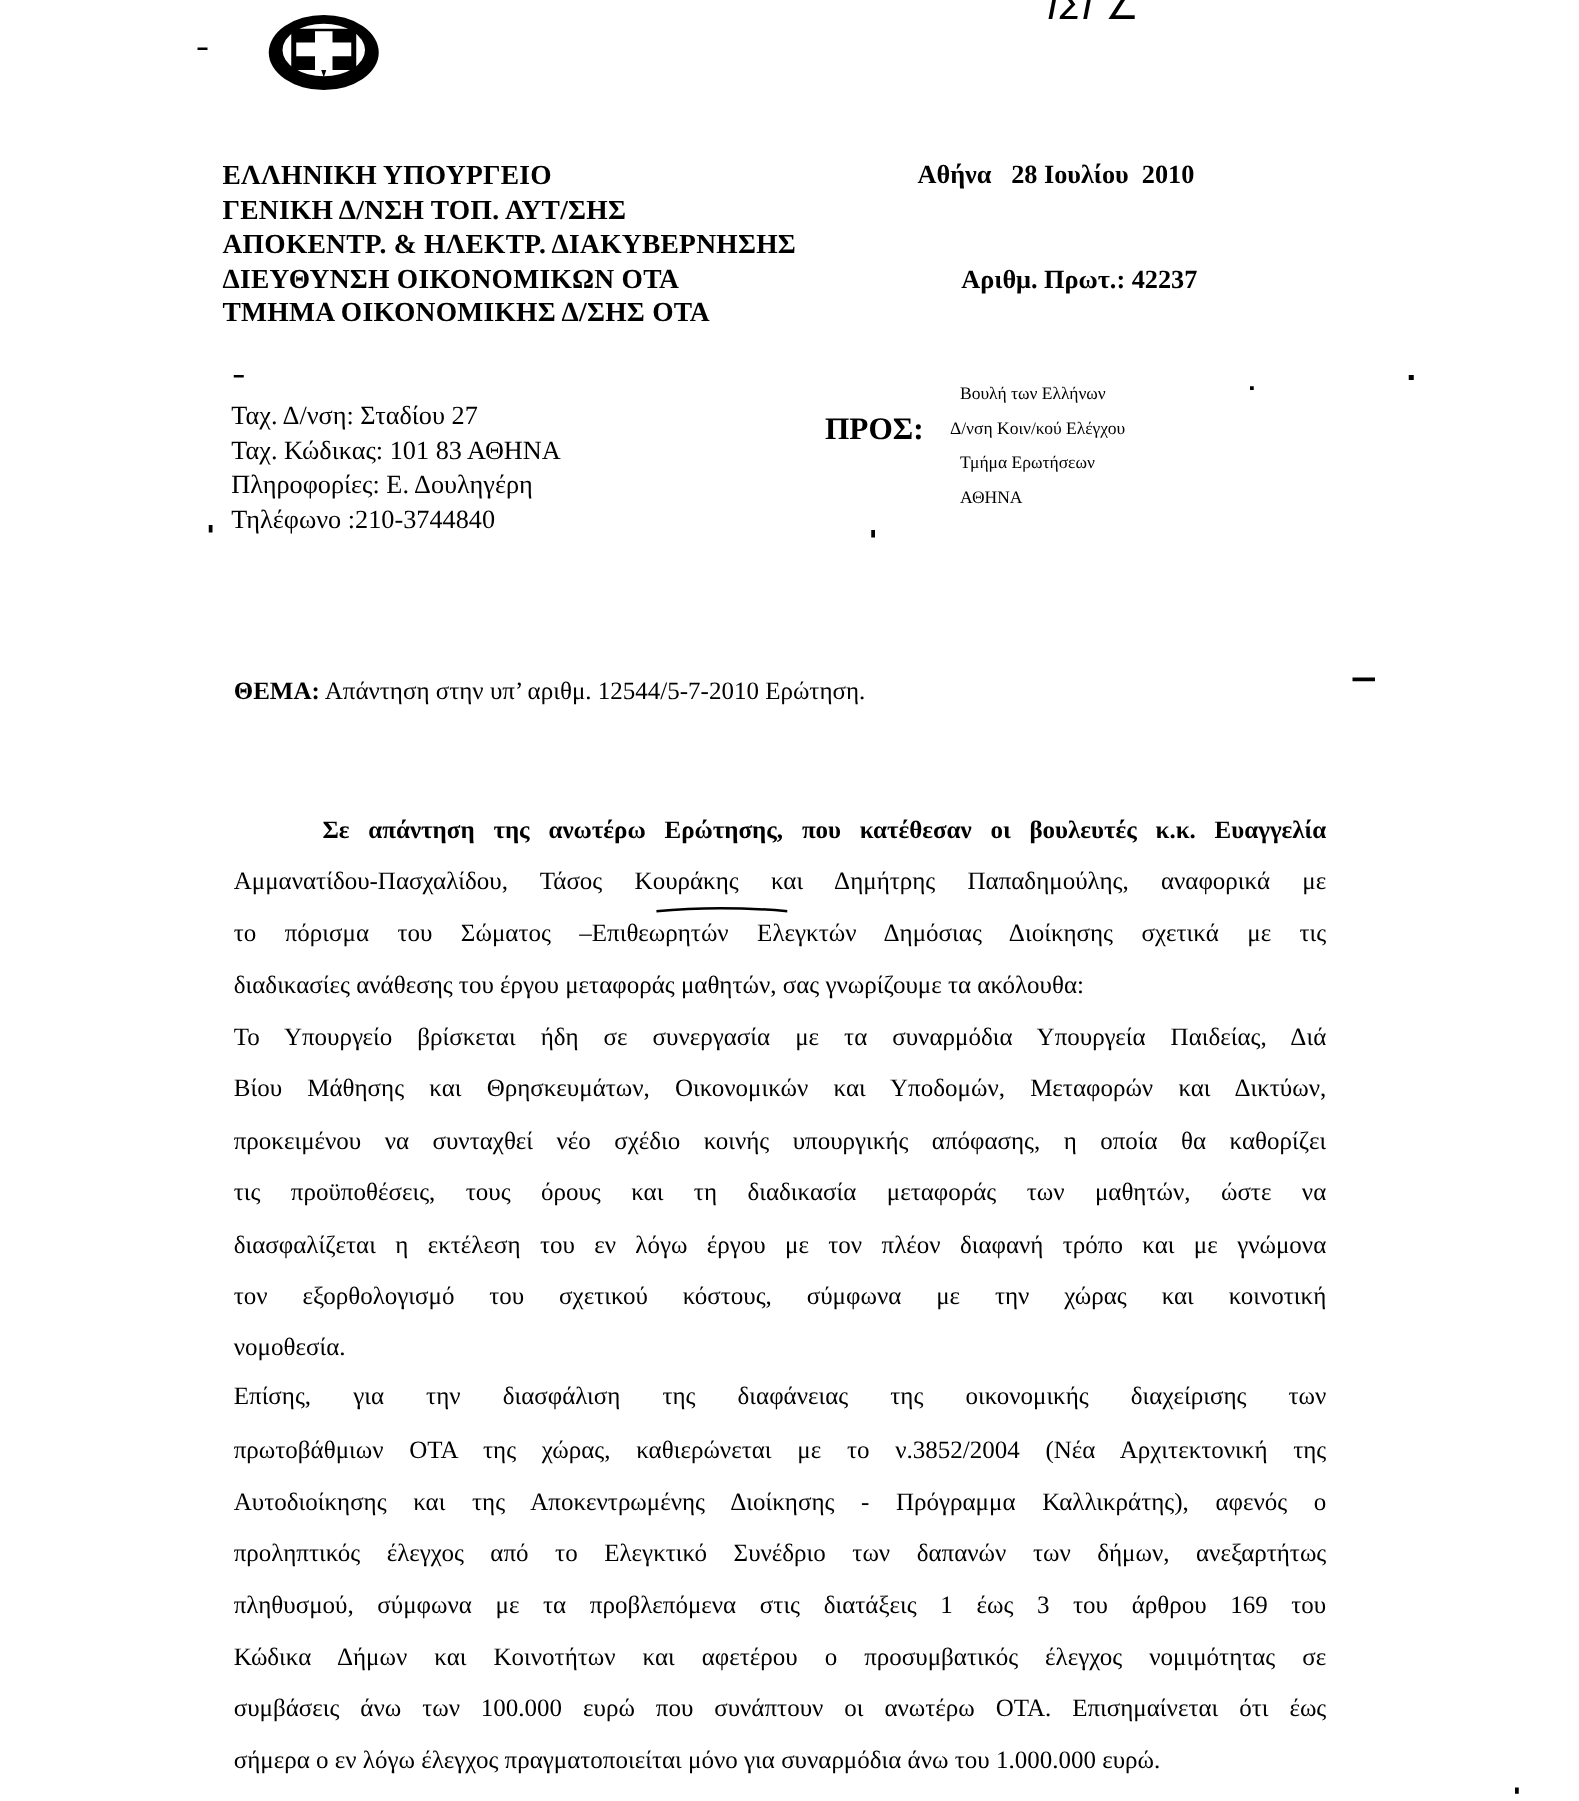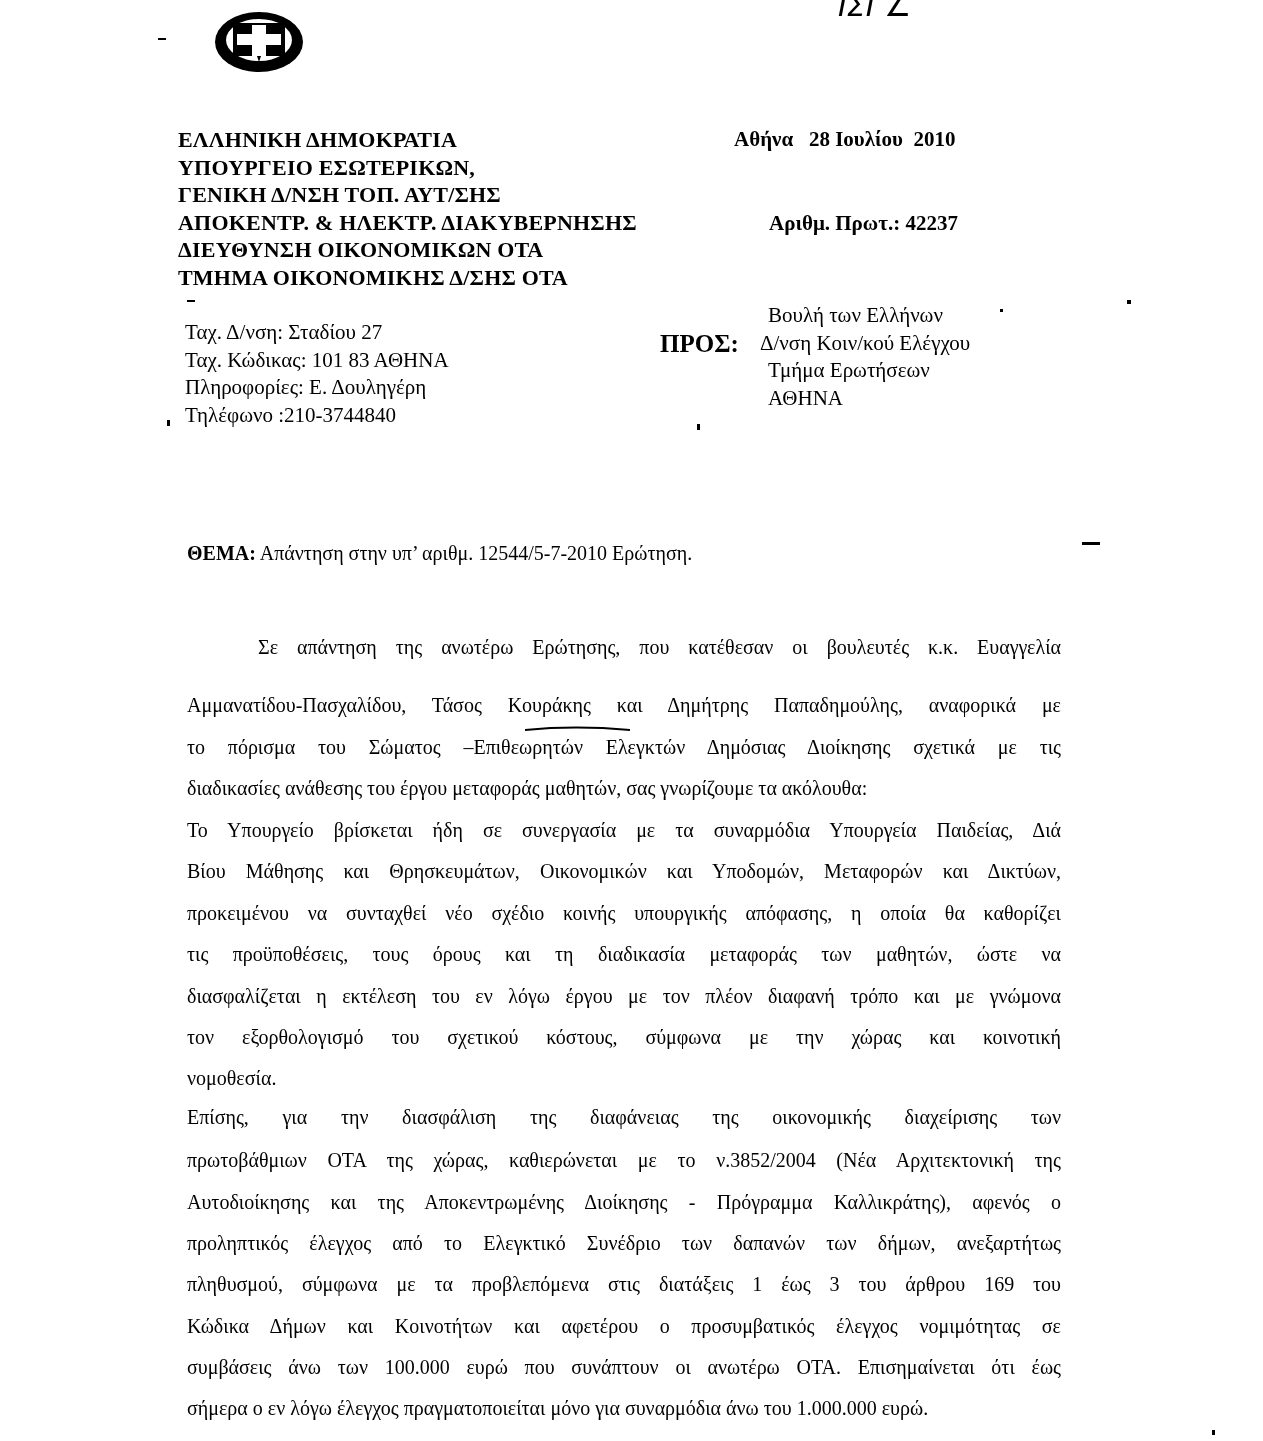--- a/index.html
+++ b/index.html
@@ -31,53 +31,52 @@
 <div class="speck" style="left:158px; top:38px; width:8px; height:2px;"></div>
 <div class="speck" style="left:187px; top:300px; width:8px; height:2px;"></div>
 <div class="speck" style="left:167px; top:420px; width:3px; height:6px;"></div>
 <div class="speck" style="left:697px; top:424px; width:3px; height:6px;"></div>
 <div class="speck" style="left:1000px; top:309px; width:3px; height:3px;"></div>
 <div class="speck" style="left:1127px; top:300px; width:4px; height:4px;"></div>
 <div class="speck" style="left:1082px; top:542px; width:18px; height:3px;"></div>
 <div class="speck" style="left:1212px; top:1430px; width:3px; height:5px;"></div>
 
 <div class="abs hdr" style="left:178px; top:126px;">
-  <div>ΕΛΛΗΝΙΚΗ ΔΗΜΟΚΡΑΤΙΑ</div>
-  <div>ΥΠΟΥΡΓΕΙΟ ΕΣΩΤΕΡΙΚΩΝ,</div>
+  <div>ΕΛΛΗΝΙΚΗ ΥΠΟΥΡΓΕΙΟ</div>
   <div>ΓΕΝΙΚΗ Δ/ΝΣΗ ΤΟΠ. ΑΥΤ/ΣΗΣ</div>
   <div>ΑΠΟΚΕΝΤΡ. &amp; ΗΛΕΚΤΡ. ΔΙΑΚΥΒΕΡΝΗΣΗΣ</div>
   <div>ΔΙΕΥΘΥΝΣΗ ΟΙΚΟΝΟΜΙΚΩΝ ΟΤΑ</div>
   <div>ΤΜΗΜΑ ΟΙΚΟΝΟΜΙΚΗΣ Δ/ΣΗΣ ΟΤΑ</div>
 </div>
 
 <div class="abs bold" style="left:734px; top:127px; font-size:21px; white-space:pre;">Αθήνα   28 Ιουλίου  2010</div>
 <div class="abs bold" style="left:769px; top:211px; font-size:21px;">Αριθμ. Πρωτ.: 42237</div>
 
 <div class="abs addr" style="left:185px; top:319px;">
   <div>Ταχ. Δ/νση: Σταδίου 27</div>
   <div>Ταχ. Κώδικας: 101 83 ΑΘΗΝΑ</div>
   <div>Πληροφορίες: Ε. Δουληγέρη</div>
   <div>Τηλέφωνο :210-3744840</div>
 </div>
 
 <div class="abs bold" style="left:660px; top:302px; font-size:25px;margin-top:28px;">ΠΡΟΣ:</div>
-<div class="abs addr" style="left:768px; top:302px; font-size:21px;">
+<div class="abs addr" style="left:768px; top:302px; font-size:14px;">
   <div>Βουλή των Ελλήνων</div>
   <div style="margin-left:-8px;">Δ/νση Κοιν/κού Ελέγχου</div>
   <div>Τμήμα Ερωτήσεων</div>
   <div>ΑΘΗΝΑ</div>
 </div>
 
 <div class="abs" style="left:187px; top:542px; font-size:20px;">
   <span class="bold">ΘΕΜΑ:</span>
   <span>Απάντηση στην υπ’ αριθμ. 12544/5-7-2010 Ερώτηση.</span>
 </div>
 
 <div>
-  <div class="body-line just" style="top:635px; left:258px; width:803px;">Σε απάντηση της ανωτέρω Ερώτησης, που κατέθεσαν οι βουλευτές κ.κ. Ευαγγελία</div>
+  <div class="body-line just" style="top:652px; left:258px; width:803px;font-weight:bold;">Σε απάντηση της ανωτέρω Ερώτησης, που κατέθεσαν οι βουλευτές κ.κ. Ευαγγελία</div>
   <div class="body-line just" style="top:693px;">Αμμανατίδου-Πασχαλίδου, Τάσος Κουράκης και Δημήτρης Παπαδημούλης, αναφορικά με</div>
   <div class="body-line just" style="top:735px;">το πόρισμα του Σώματος –Επιθεωρητών Ελεγκτών Δημόσιας Διοίκησης σχετικά με τις</div>
   <div class="body-line" style="top:776px;">διαδικασίες ανάθεσης του έργου μεταφοράς μαθητών, σας γνωρίζουμε τα ακόλουθα:</div>
   <div class="body-line just" style="top:818px;">Το Υπουργείο βρίσκεται ήδη σε συνεργασία με τα συναρμόδια Υπουργεία Παιδείας, Διά</div>
   <div class="body-line just" style="top:859px;">Βίου Μάθησης και Θρησκευμάτων, Οικονομικών και Υποδομών, Μεταφορών και Δικτύων,</div>
   <div class="body-line just" style="top:901px;">προκειμένου να συνταχθεί νέο σχέδιο κοινής υπουργικής απόφασης, η οποία θα καθορίζει</div>
   <div class="body-line just" style="top:942px;">τις προϋποθέσεις, τους όρους και τη διαδικασία μεταφοράς των μαθητών, ώστε να</div>
   <div class="body-line just" style="top:984px;">διασφαλίζεται η εκτέλεση του εν λόγω έργου με τον πλέον διαφανή τρόπο και με γνώμονα</div>
   <div class="body-line just" style="top:1025px;">τον εξορθολογισμό του σχετικού κόστους, σύμφωνα με την χώρας και κοινοτική</div>
   <div class="body-line" style="top:1066px;">νομοθεσία.</div>

